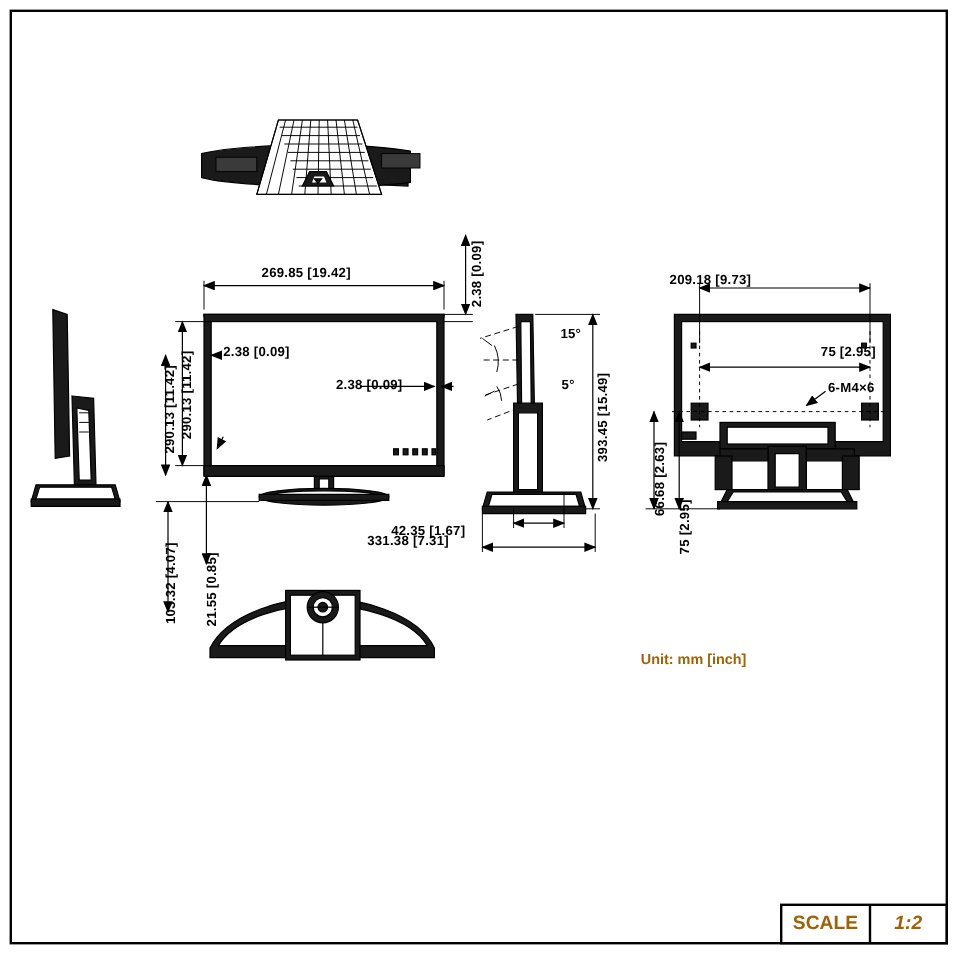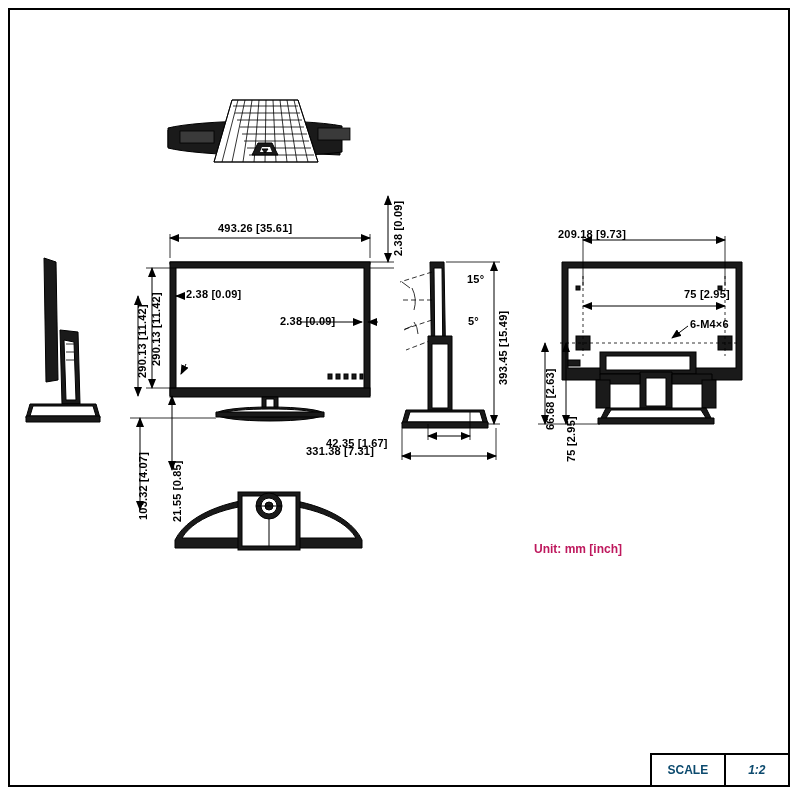--- a/index.html
+++ b/index.html
@@ -35,41 +35,41 @@
     letter-spacing: 0.2px;
   }
   .dim.vert {
     transform-origin: left top;
     transform: rotate(-90deg);
   }
   .unit-note {
     position: absolute;
     font-size: 12px;
     font-weight: bold;
-    color: #be185d;
+    color: #a16207;
     white-space: nowrap;
   }
   .title-block {
     position: absolute;
     right: 10px;
     bottom: 10px;
     width: 140px;
     height: 34px;
     border: 2px solid #000;
     box-sizing: border-box;
     display: flex;
     align-items: stretch;
   }
   .title-block .cell {
     display: flex;
     align-items: center;
     justify-content: center;
-    font-size: 12px;
+    font-size: 16px;
     font-weight: bold;
-    color: #0c4a6e;
+    color: #a16207;
   }
   .title-block .cell.left {
     flex: 1.15;
     border-right: 2px solid #000;
   }
   .title-block .cell.right {
     flex: 1;
     font-style: italic;
   }
   svg.draw {
@@ -297,21 +297,21 @@
       <path class="ln" d="M545,343 L545,424" marker-start="url(#arS)" marker-end="url(#ar)"></path>
       <path class="ln-thin" d="M538,424 L600,424"></path>
 
       <path class="ln" d="M566,343 L566,424" marker-start="url(#arS)" marker-end="url(#ar)"></path>
 
       <path class="ln-thin" d="M402,282 L410,288"></path>
       <path class="ln-thin" d="M404,330 L412,326"></path>
     </g>
   </svg>
 
-  <div class="dim" style="left:218px; top:222px;">493.26  [35.61]</div>
+  <div class="dim" style="left:218px; top:222px;">269.85  [19.42]</div>
 
   <div class="dim vert" style="left:392px; top:256px;">2.38  [0.09]</div>
 
   <div class="dim vert" style="left:136px; top:378px;">290.13  [11.42]</div>
 
   <div class="dim vert" style="left:150px; top:366px;">290.13  [11.42]</div>
 
   <div class="dim vert" style="left:137px; top:520px;">103.32  [4.07]</div>
 
   <div class="dim vert" style="left:171px; top:522px;">21.55  [0.85]</div>

